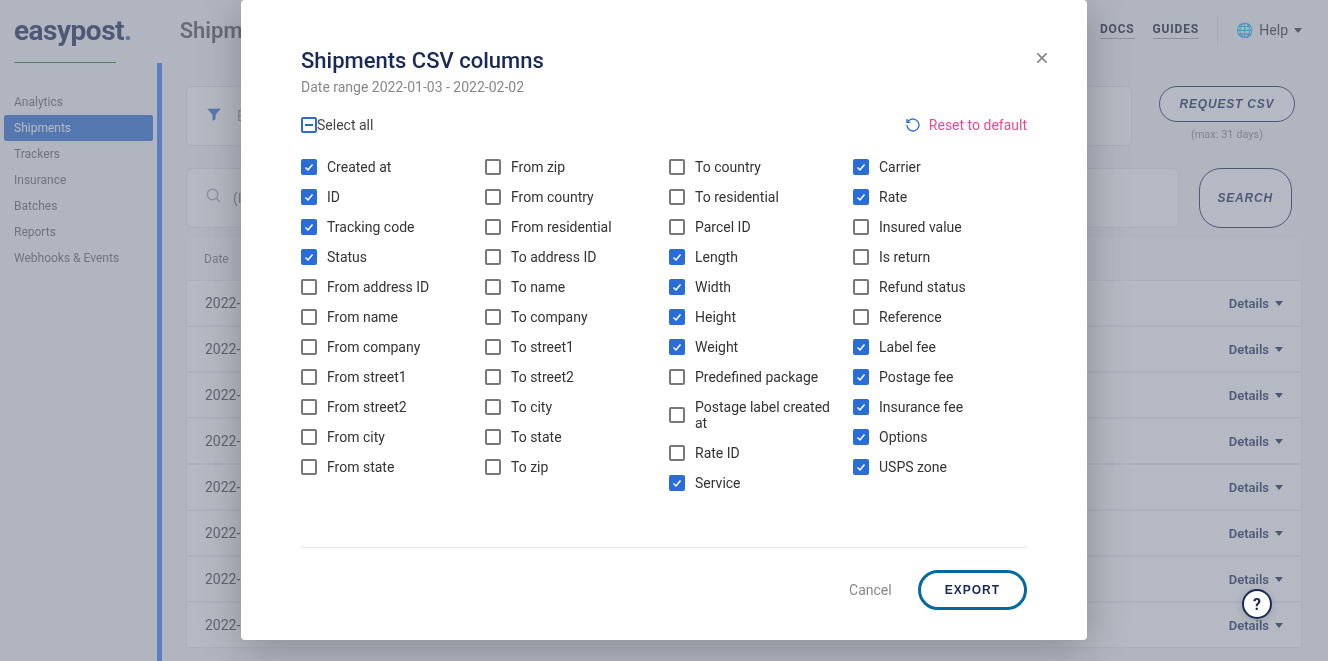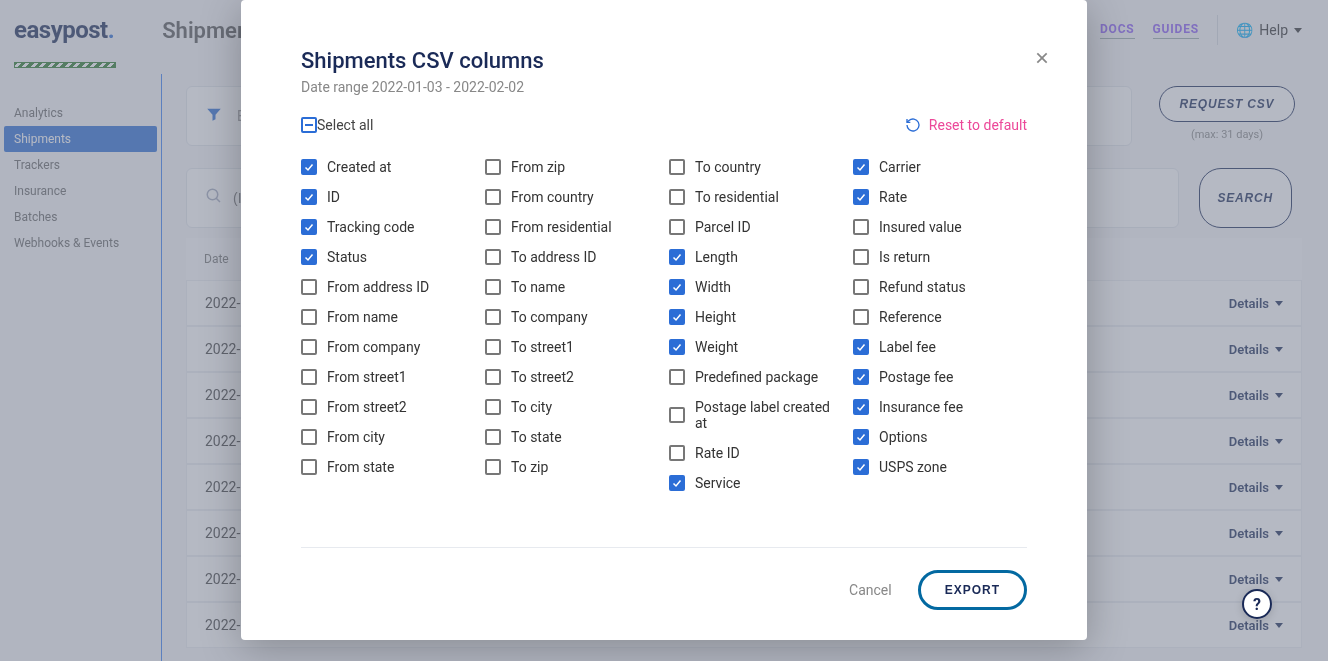--- a/index.html
+++ b/index.html
@@ -23,21 +23,21 @@
 
 .hdr {
   position: absolute;
   top: 0; left: 0; right: 0;
   height: 60px;
   display: flex;
   align-items: center;
 }
 .logo {
   margin-left: 14px;
-  font-size: 24px;
+  font-size: 28px;
   font-weight: 700;
   color: #1a2a57;
   letter-spacing: -0.5px;
 }
 .logo .dot { color: #2b6dd6; }
 .pagetitle {
   margin-left: 48px;
   font-size: 22px;
   font-weight: 600;
   color: #555;
@@ -46,43 +46,43 @@
   margin-left: auto;
   display: flex;
   align-items: center;
   gap: 18px;
   padding-right: 26px;
 }
 .toplink {
   font-size: 12px;
   font-weight: 700;
   letter-spacing: 0.8px;
-  color: #8b5cf6;
+  color: #0f172a;
   border-bottom: 1px solid #9aa;
   padding-bottom: 2px;
   cursor: pointer;
   text-align: right;
 }
 .divider-v {
   width: 1px; height: 30px; background: #d5d9e0;
 }
 .help {
   font-size: 14px;
   color: #333;
   display: flex; align-items: center; gap: 6px;
   cursor: pointer;
 }
 
 
 .sidebar {
   position: absolute;
-  top: 74px; left: 0; bottom: 0;
+  top: 63px; left: 0; bottom: 0;
   width: 162px;
   background: #f5f6f8;
-  border-right: 1px solid #3b82f6;
+  border-right: 5px solid #3b82f6;
   padding-top: 26px;
 }
 .progressbar {
   position: absolute;
   top: 62px; left: 14px;
   width: 102px; height: 6px;
   border: 1px solid #2a7a2a;
   background: repeating-linear-gradient(-45deg, #2a7a2a 0 3px, #fff 3px 6px);
 }
 .nav-item {
@@ -333,20 +333,21 @@
   </div>
 
   <div class="progressbar"></div>
 
   <div class="sidebar" id="sidebar">
       <div class="nav-item">Analytics</div>
       <div class="nav-item active">Shipments</div>
       <div class="nav-item">Trackers</div>
       <div class="nav-item">Insurance</div>
       <div class="nav-item">Batches</div>
+      <div class="nav-item">Reports</div>
       <div class="nav-item">Webhooks &amp; Events</div>
     </div>
 
   <div class="content">
     <div class="card" style="width: calc(100% - 170px);">
       <span class="filter-icon">
         <svg width="18" height="18" viewBox="0 0 24 24" fill="#2b6dd6">
             <path d="M3 5h18l-7 8v6l-4 2v-8z"></path>
           </svg>
       </span>

